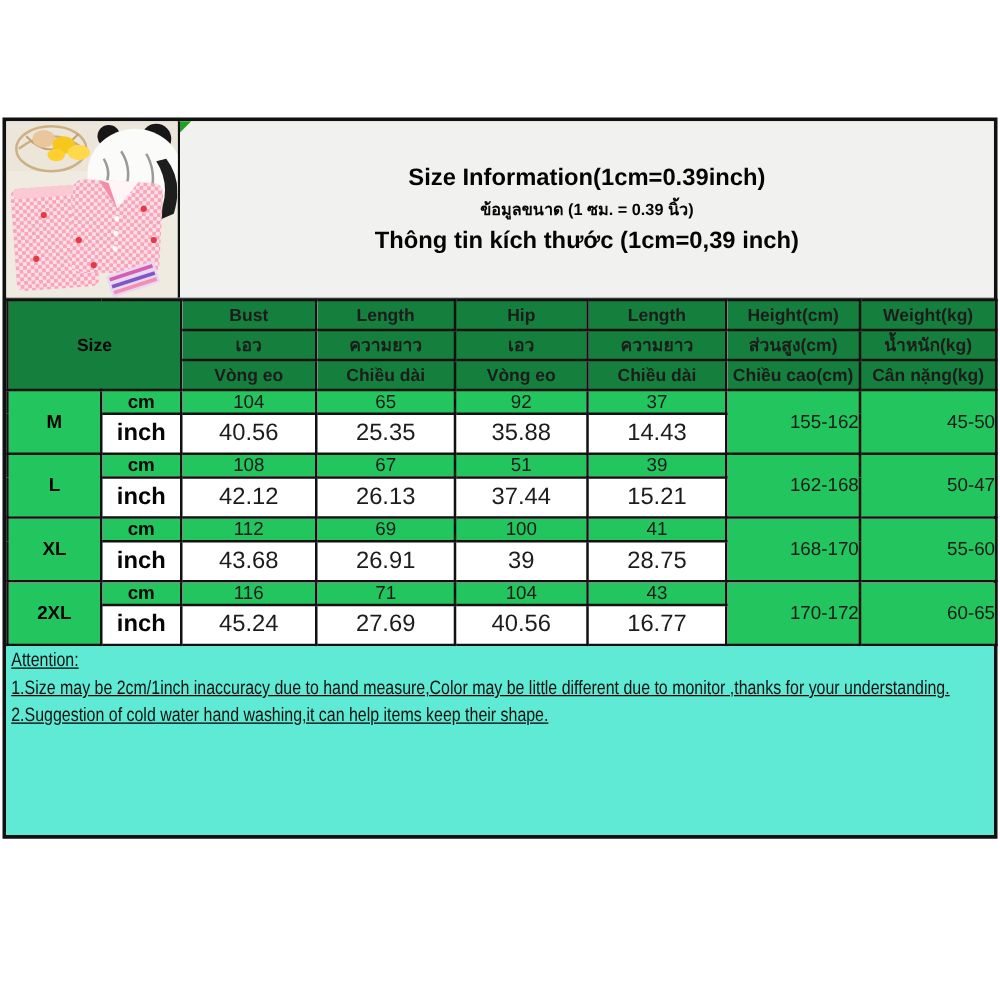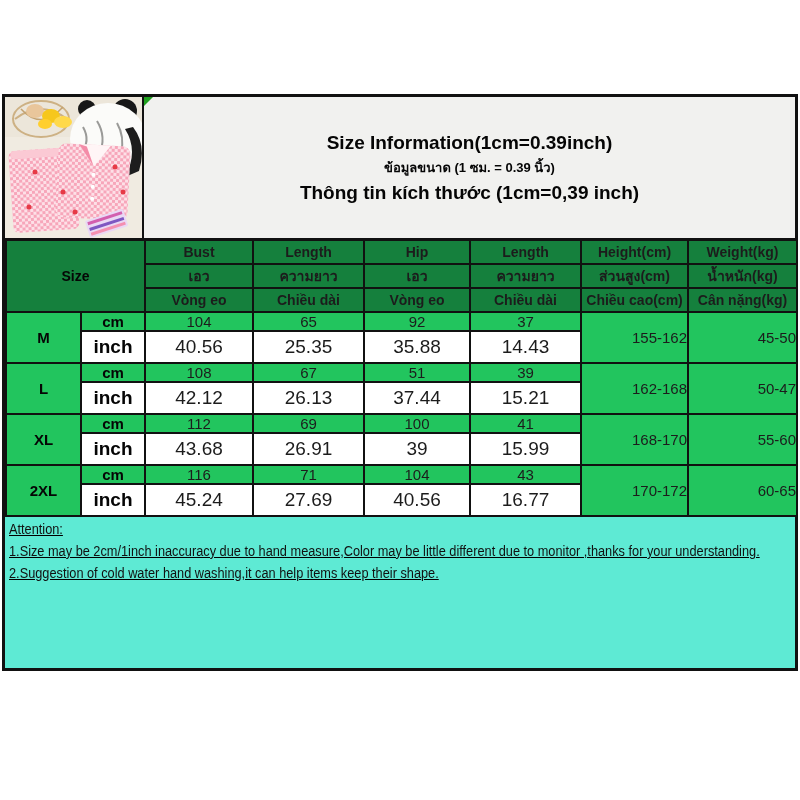--- a/index.html
+++ b/index.html
@@ -199,21 +199,21 @@
       <td>100</td>
       <td>41</td>
       <td rowspan="2" class="merge">168-170</td>
       <td rowspan="2" class="merge">55-60</td>
     </tr>
     <tr class="inchrow">
       <td class="unit">inch</td>
       <td>43.68</td>
       <td>26.91</td>
       <td>39</td>
-      <td>15.99</td>
+      <td>28.75</td>
     </tr>
 
     <tr class="cmrow">
       <td rowspan="2" class="sizelabel">2XL</td>
       <td class="unit">cm</td>
       <td>116</td>
       <td>71</td>
       <td>104</td>
       <td>43</td>
       <td rowspan="2" class="merge">170-172</td>

